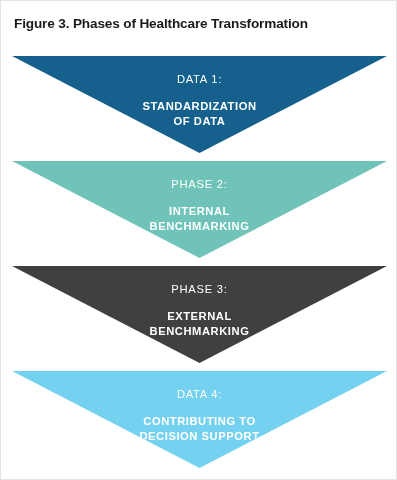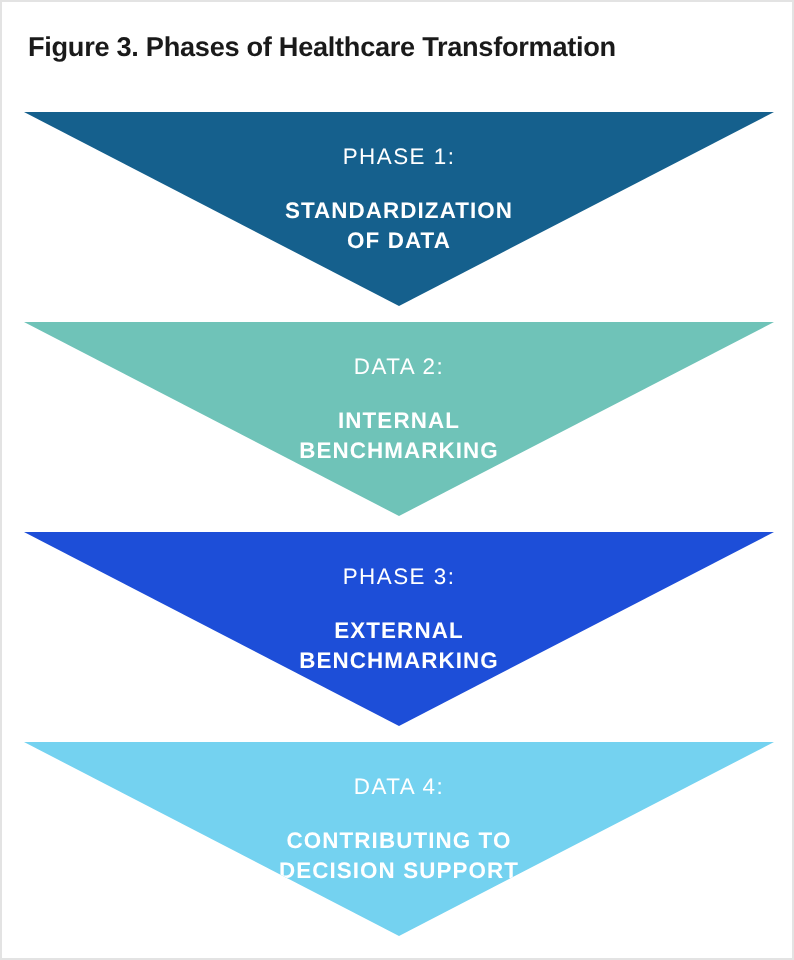--- a/index.html
+++ b/index.html
@@ -92,35 +92,35 @@
 <body>
 
 <div id="page" style="background: rgb(255, 255, 255); border-color: rgb(227, 227, 227);">
 
   <div id="figure-title" style="color: rgb(26, 26, 26);">Figure 3. Phases of Healthcare Transformation</div>
 
   <div id="funnel">
 
     <div class="phase" style="background-color: rgb(21, 96, 141);">
       <div class="phase-inner">
-        <div class="phase-number">PHASE 1:</div>
+        <div class="phase-number">DATA 1:</div>
         <div class="phase-label">STANDARDIZATION
 OF DATA</div>
       </div>
     </div>
 
     <div class="phase" style="background-color: rgb(111, 195, 184);">
       <div class="phase-inner">
-        <div class="phase-number">DATA 2:</div>
+        <div class="phase-number">PHASE 2:</div>
         <div class="phase-label">INTERNAL
 BENCHMARKING</div>
       </div>
     </div>
 
-    <div class="phase" style="background-color: #1d4ed8;">
+    <div class="phase" style="background-color: #404040;">
       <div class="phase-inner">
         <div class="phase-number">PHASE 3:</div>
         <div class="phase-label">EXTERNAL
 BENCHMARKING</div>
       </div>
     </div>
 
     <div class="phase" style="background-color: rgb(116, 210, 240);">
       <div class="phase-inner">
         <div class="phase-number">DATA 4:</div>

